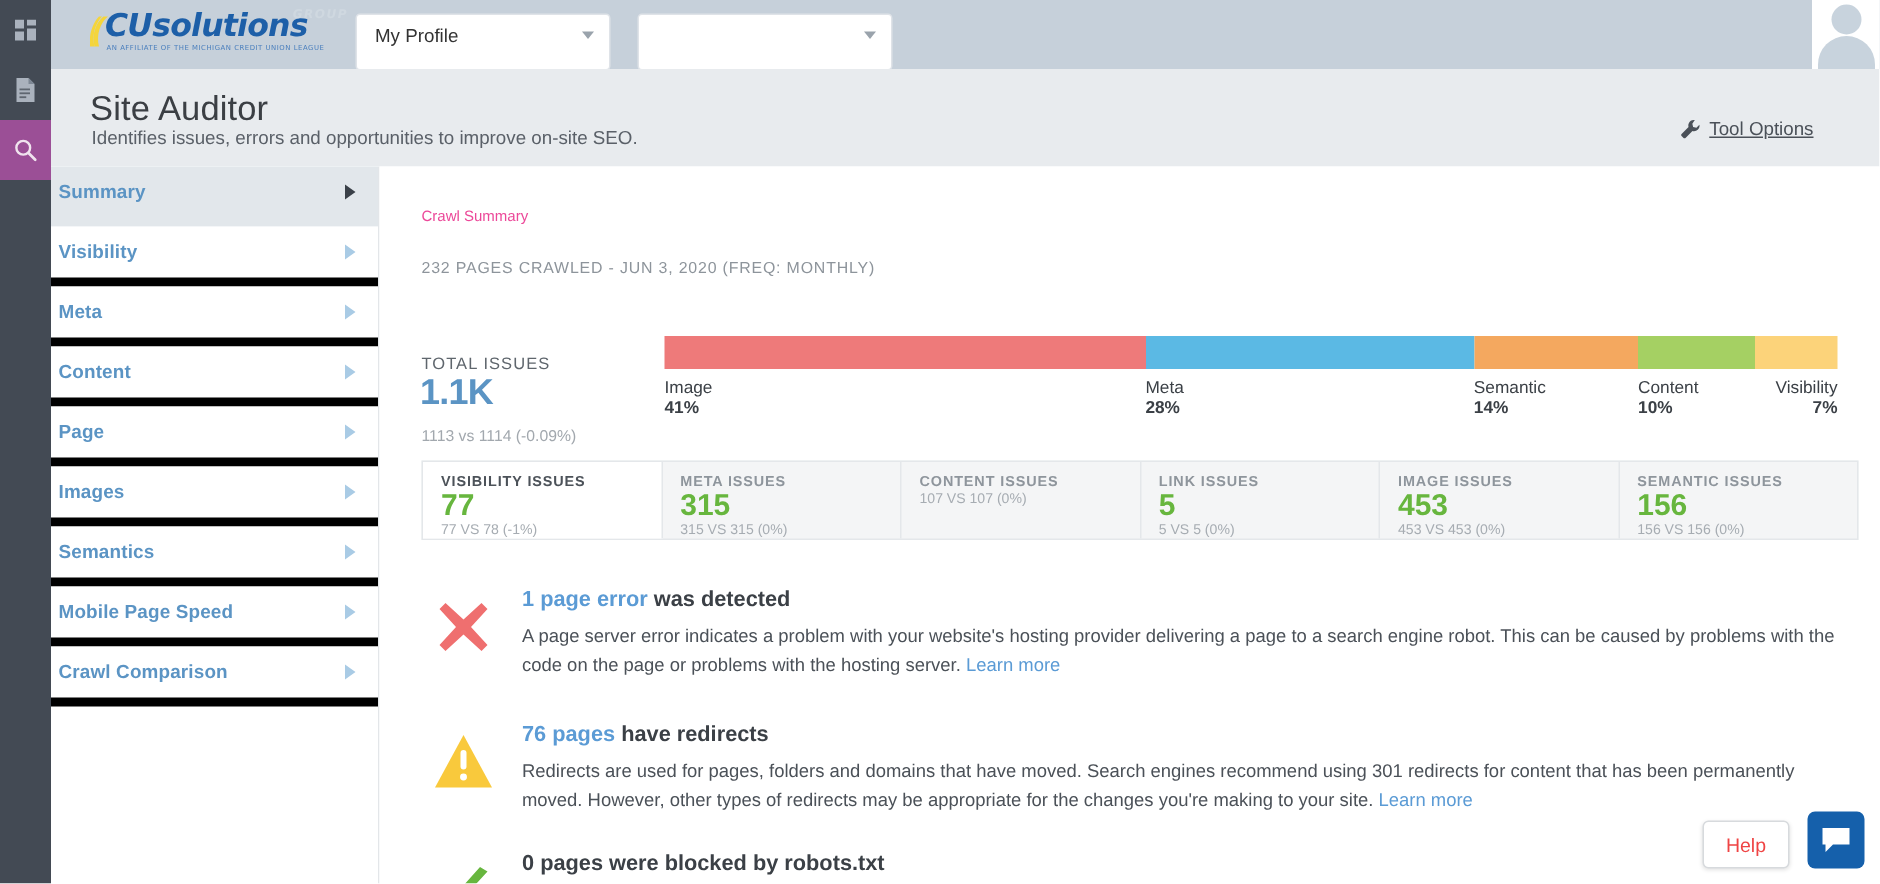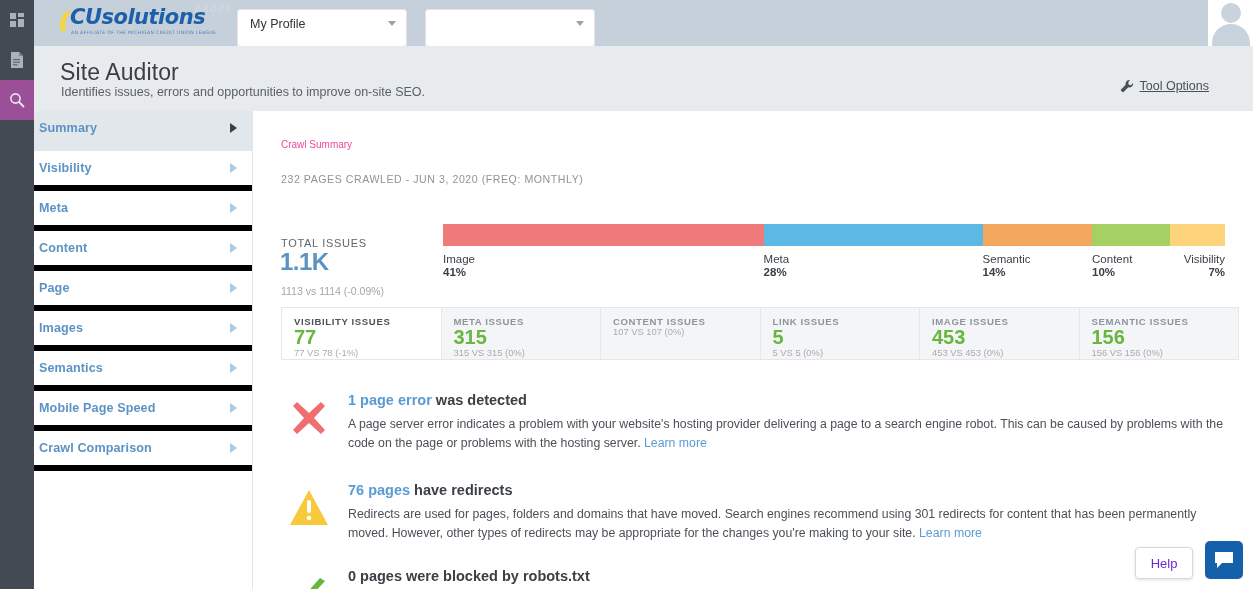--- a/index.html
+++ b/index.html
@@ -262,21 +262,21 @@
   }
   .f-link { color: #5b9bd5; text-decoration: none; cursor: pointer; }
 
   
   .help-btn {
     position: absolute; right: 60px; bottom: 10px;
     width: 58px; height: 32px;
     background: #fff; border: 1px solid #d7dadd;
     border-radius: 4px;
     display: flex; align-items: center; justify-content: center;
-    font-size: 13px; color: #6d28d9;
+    font-size: 13px; color: #ef4444;
     box-shadow: 0 1px 3px rgba(0,0,0,0.12);
     cursor: pointer;
   }
   .chat-btn {
     position: absolute; right: 10px; bottom: 10px;
     width: 38px; height: 38px;
     background: #1560ab; border-radius: 5px;
     display: flex; align-items: center; justify-content: center;
     cursor: pointer;
   }

